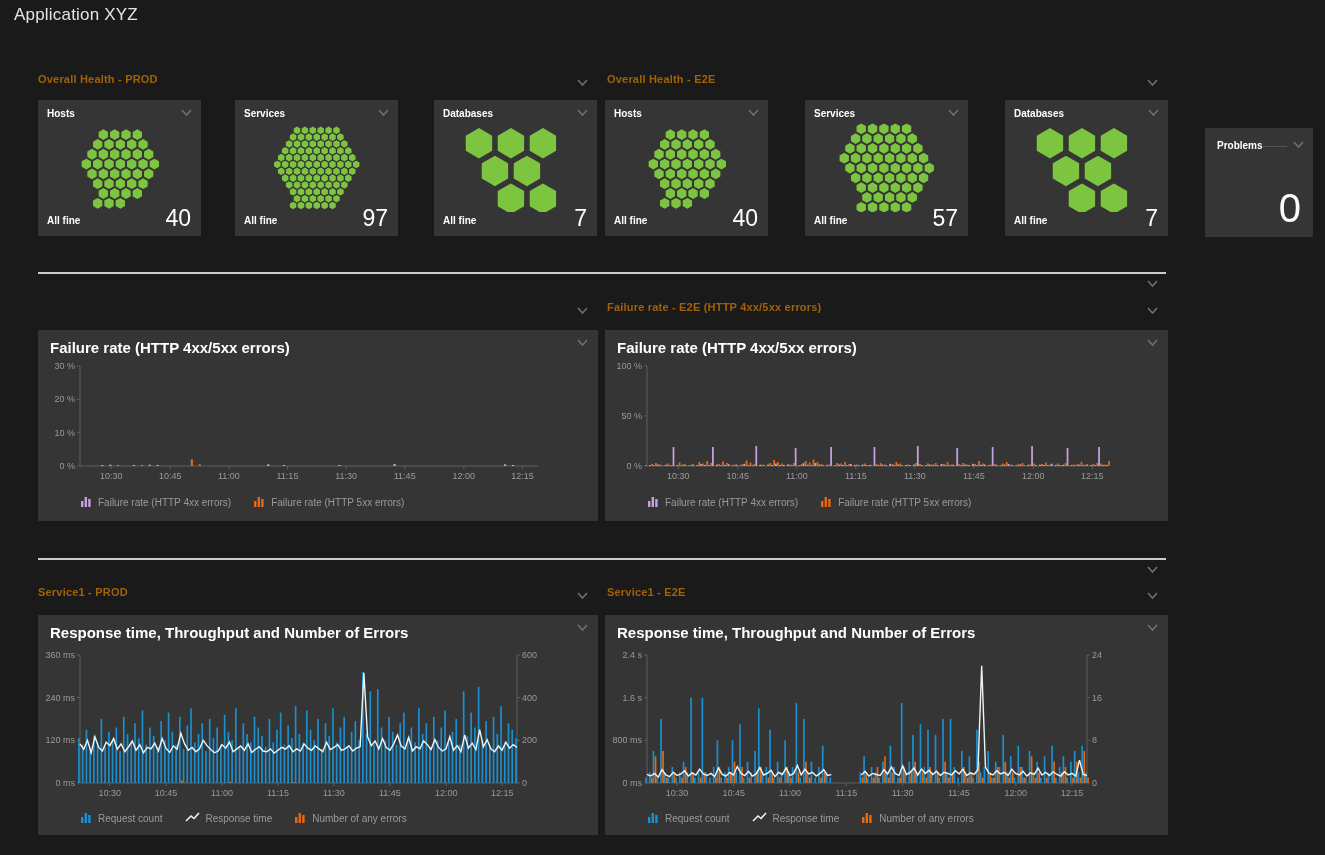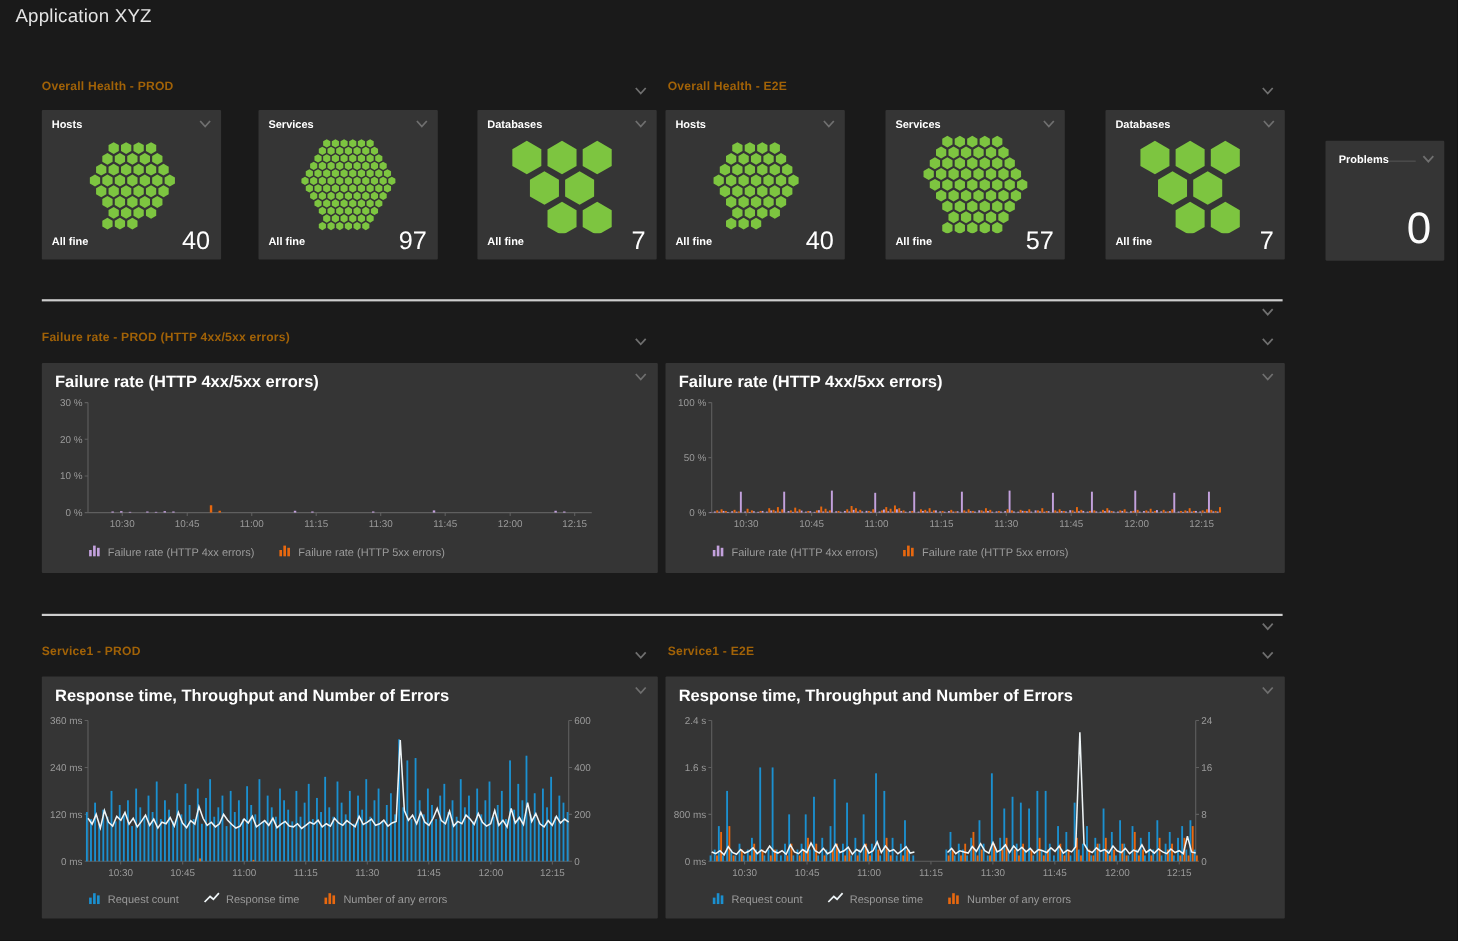--- a/index.html
+++ b/index.html
@@ -36,21 +36,21 @@
   .axis-text { font-size:9px; fill:#9a9a9a; }
 </style>
 </head>
 <body>
 
 <div id="app">
   <div class="page-title">Application XYZ</div>
 
   <div class="section-title" style="left:38px;top:73px">Overall Health - PROD</div>
   <div class="section-title" style="left:607px;top:73px">Overall Health - E2E</div>
-  <div class="section-title" style="left:38px;top:301px">Failure rate - PROD (HTTP 4xx/5xx errors)</div>
+  <div class="section-title" style="left:607px;top:301px">Failure rate - E2E (HTTP 4xx/5xx errors)</div>
   <div class="section-title" style="left:38px;top:586px">Service1 - PROD</div>
   <div class="section-title" style="left:607px;top:586px">Service1 - E2E</div>
 
   <div class="chev" style="left:576px;top:78px">
       <svg width="13" height="9" viewBox="0 0 13 9">
     <polyline points="2,2 6.5,7 11,2" fill="none" stroke="#6f6f6f" stroke-width="1.6"></polyline>
       </svg>
     </div>
   <div class="chev" style="left:1146px;top:78px">
       <svg width="13" height="9" viewBox="0 0 13 9">

